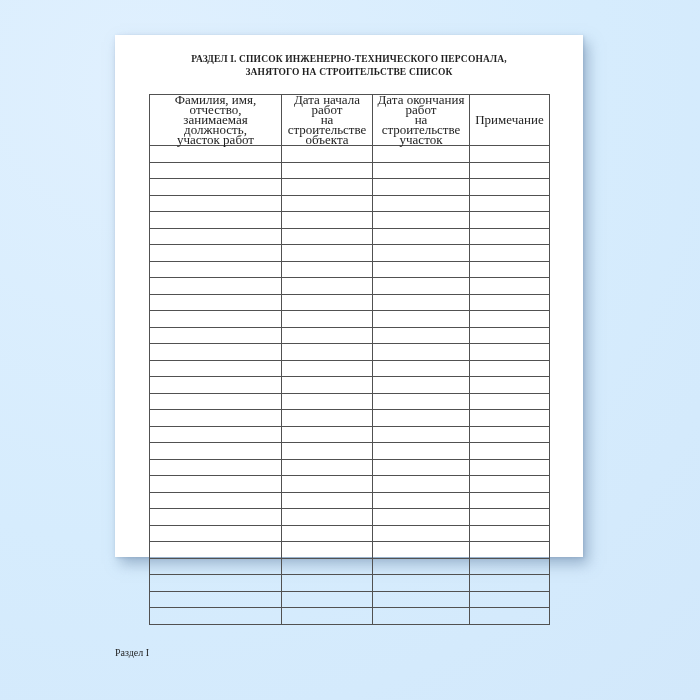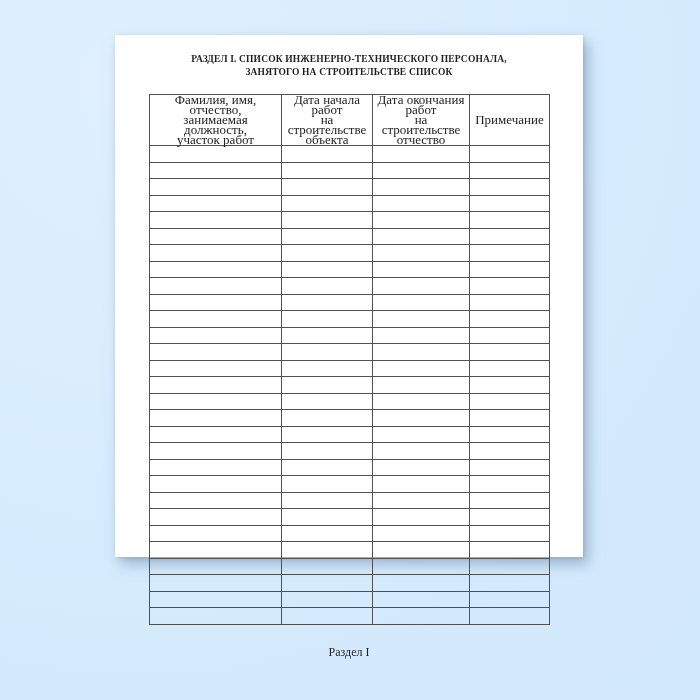--- a/index.html
+++ b/index.html
@@ -72,22 +72,21 @@
     height: 16.5px;
     font-size: 7.5px;
     line-height: 16px;
     color: #222;
   }
   .page-footer {
     position: absolute;
     top: 612px;
     left: 0;
     right: 0;
-    text-align: center;
-    font-size: 12px;
+    font-size: 10px;
     line-height: 11px;
     font-weight: 400;
     color: #1f1f1f;
   }
 </style>
 </head>
 <body>
 
 <div class="canvas">
   <div class="page">
@@ -107,21 +106,21 @@
       <thead>
         <tr>
             <th>Фамилия, имя, отчество,
 занимаемая должность,
 участок работ</th>
             <th>Дата начала работ
 на строительстве
 объекта</th>
             <th>Дата окончания работ
 на строительстве
-отчество</th>
+участок</th>
             <th>Примечание</th>
           </tr>
       </thead>
       <tbody>
           <tr>
             <td></td>
             <td></td>
             <td></td>
             <td></td>
           </tr>

